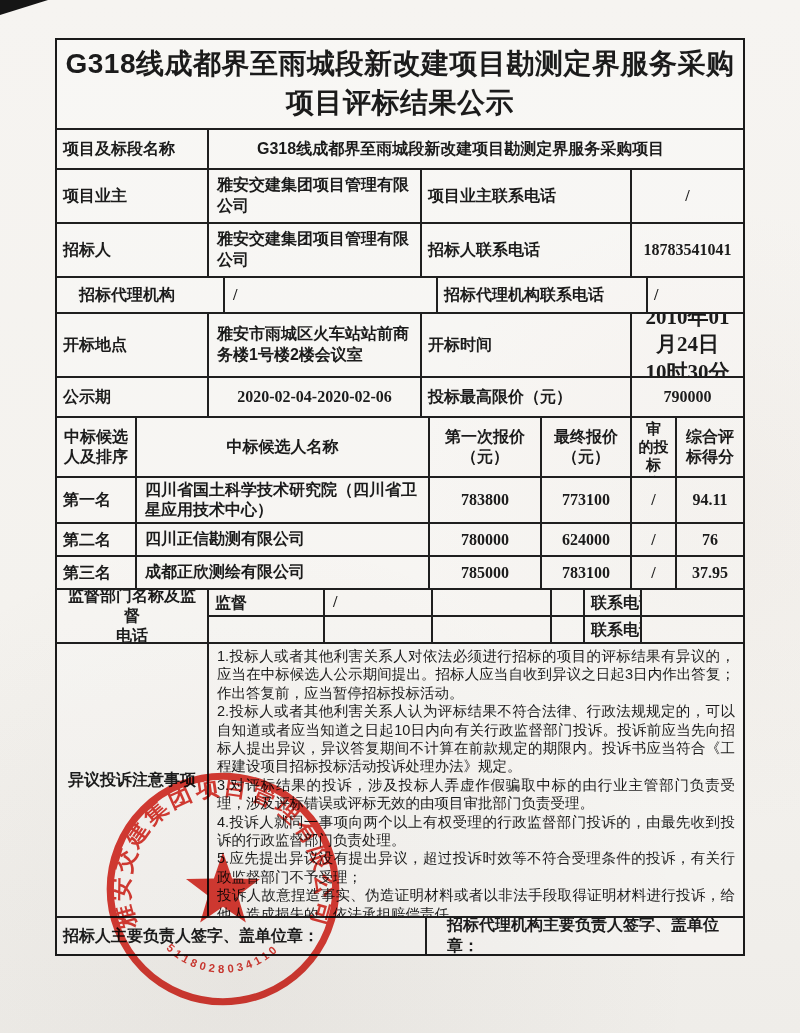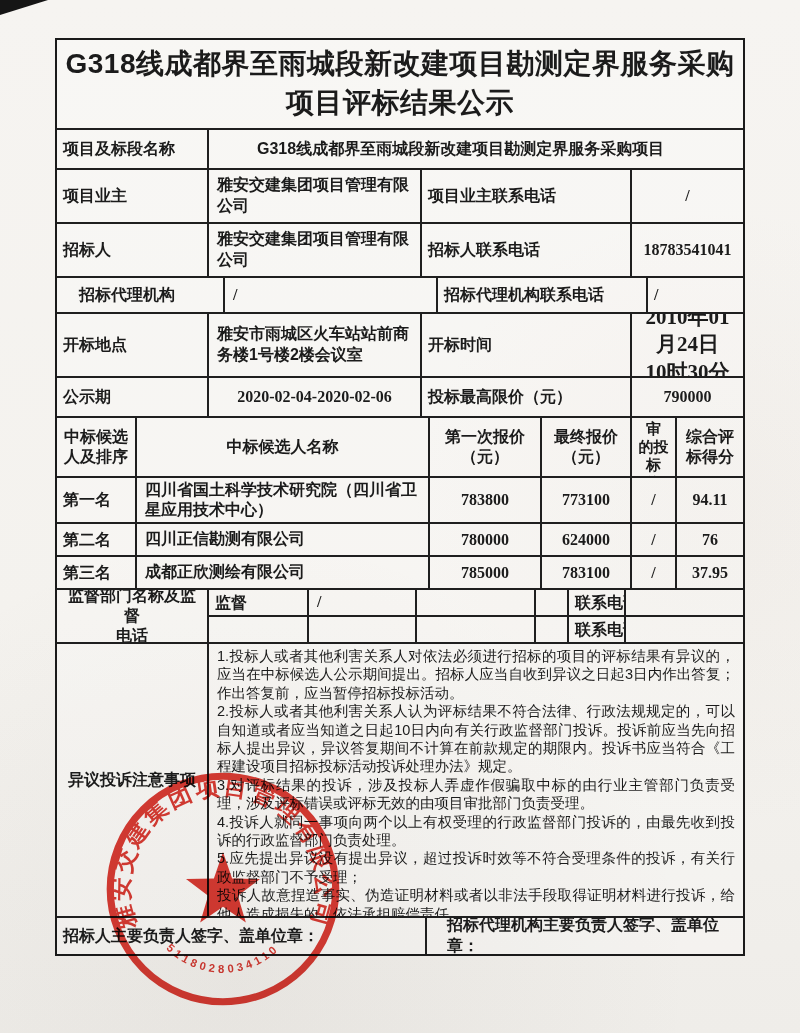--- a/index.html
+++ b/index.html
@@ -46,21 +46,21 @@
   .kb{width:293px;}
   .kc{width:112px;}
   .kd{width:90px;}
   .ke{width:45px;}
   .kf{flex:1;}
   .hdr{font-weight:600;font-size:16px;line-height:1.22;}
   
   .sup-right{flex:1;display:flex;flex-direction:column;}
   .sup-sub{display:flex;flex:1;}
   .sup-sub.first{border-bottom:2px solid #1f1f1f;}
-  .sa{width:100px;}.sb{width:108px;}.sc{width:119px;}.sd{width:33px;}
+  .sa{width:116px;}.sb{width:108px;}.sc{width:119px;}.sd{width:33px;}
   .se{width:57px;white-space:nowrap;}
   .sf{flex:1;}
   .notice-text{
     padding:3px 8px;font-size:14.5px;line-height:18.4px;font-weight:500;
     text-align:justify;white-space:pre-line;display:block;height:100%;
     box-sizing:border-box;overflow:hidden;
   }
   .sig-cell{font-weight:700;font-size:16px;}
   .stamp{
     position:absolute;left:100px;top:766px;width:246px;height:246px;

